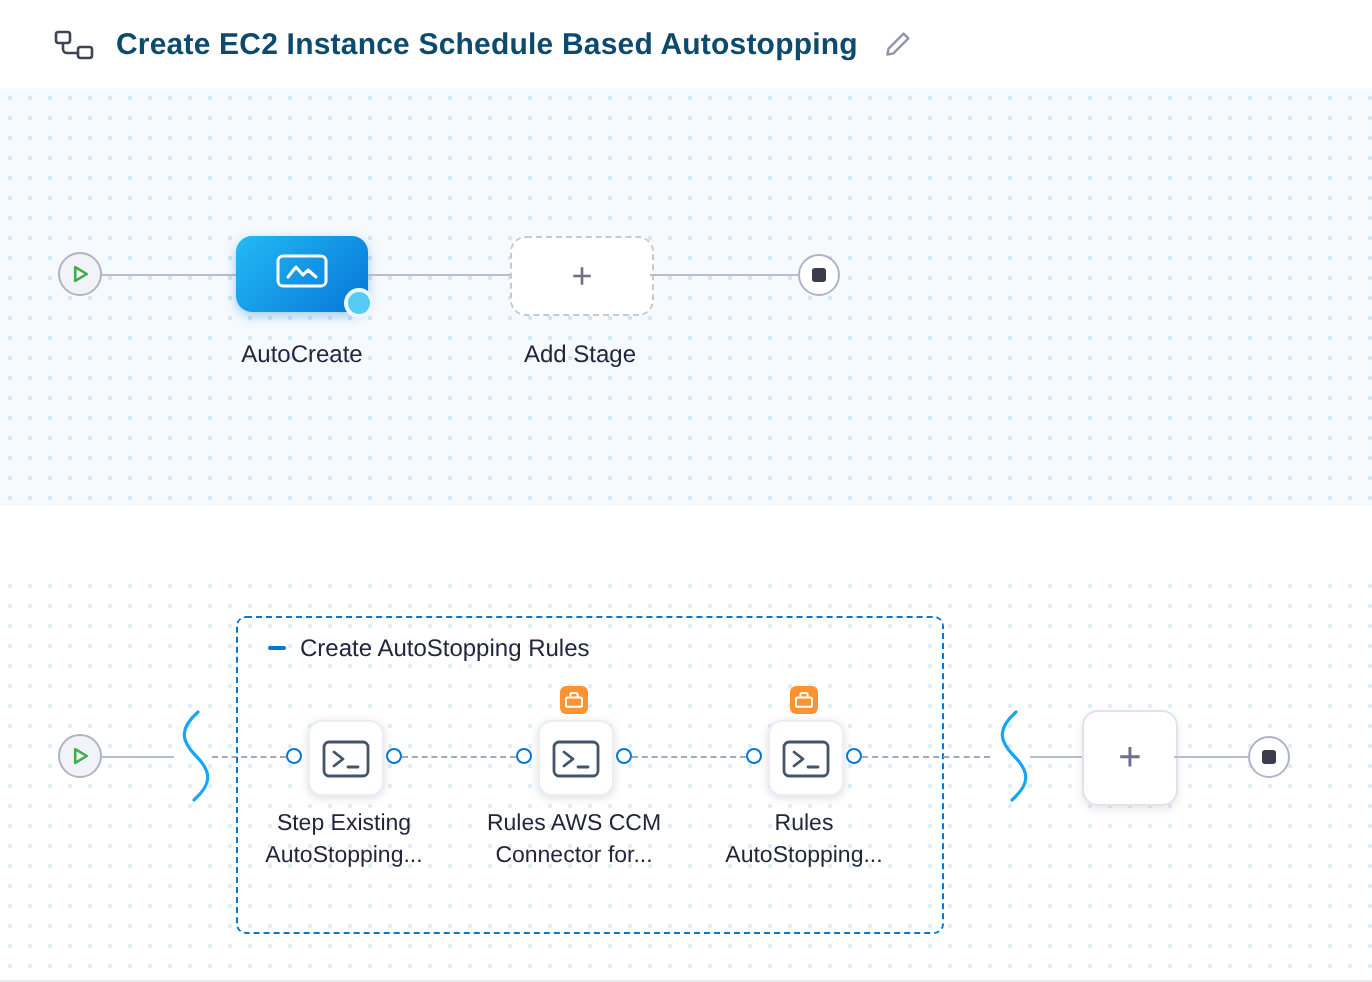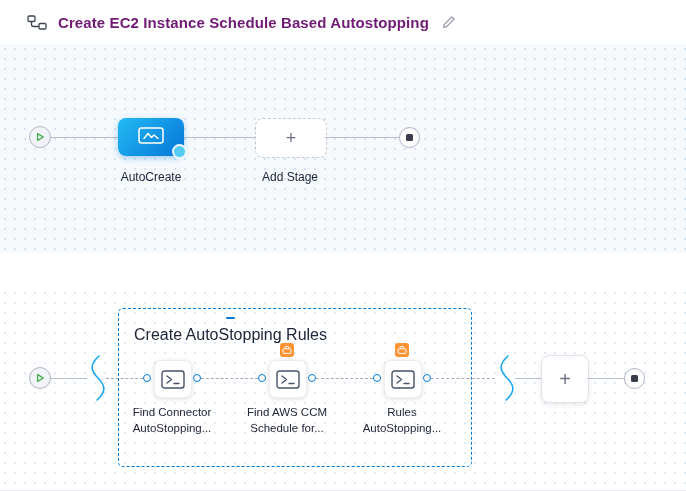--- a/index.html
+++ b/index.html
@@ -8,21 +8,21 @@
     background:#ffffff;
     font-family:"Liberation Sans", sans-serif;
     -webkit-font-smoothing:antialiased;
   }
   
   .header {
     position:absolute; top:0; left:0; right:0; height:44px;
     background:#ffffff; display:flex; align-items:center;
     padding-left:27px; gap:11px; box-sizing:border-box;
   }
-  .title { font-size:15px; font-weight:700; color:#701a75; margin:0; letter-spacing:.1px; }
+  .title { font-size:15px; font-weight:700; color:#0c4a6e; margin:0; letter-spacing:.1px; }
   .pencil-btn { display:flex; align-items:center; justify-content:center; cursor:pointer; margin-left:2px; }
 
   
   .canvas { position:absolute; left:0; width:686px; }
   #stage-canvas {
     top:44px; height:209px; background-color:#f6fafd;
     background-image:radial-gradient(circle, #cfe4f4 1px, rgba(0,0,0,0) 1.15px);
     background-size:10px 10px;
   }
   #execution-canvas {
@@ -67,21 +67,21 @@
   .node-label { position:absolute; text-align:center; font-size:12px; color:#23263a; }
   .step-label { font-size:11.5px; line-height:1.4; }
 
   
   .group-box {
     position:absolute; left:118px; top:20px; width:352px; height:157px;
     border:1px dashed #0278d5; border-radius:5px; cursor:pointer;
   }
   .group-header {
     position:absolute; left:134px; top:29px; display:flex; align-items:center; gap:7px;
-    font-size:16px; color:#22263a;flex-direction:column;
+    font-size:12px; color:#22263a;
   }
   .minus-bar { width:9px; height:2px; background:#0278d5; border-radius:1px; cursor:pointer; }
 
   .step-card {
     position:absolute; width:36px; height:36px; top:72px;
     background:#ffffff; border:1px solid #edeef3; border-radius:7px;
     box-shadow:0 1px 4px rgba(40,41,61,.16);
     display:flex; align-items:center; justify-content:center; cursor:pointer;
   }
   .port {
@@ -220,25 +220,25 @@
     <span>+</span>
   </div>
 
   <div class="hline" style="left:587px; top:90px; width:37px;"></div>
 
   <div class="node-circle end-circle" style="left:624px; top:80px;">
     <span class="stop-square"></span>
   </div>
 
   <div class="node-label step-label" style="left:117px; top:116px; width:110px;">
-    <div>Find Connector</div>
+    <div>Step Existing</div>
     <div>AutoStopping...</div>
   </div>
   <div class="node-label step-label" style="left:232px; top:116px; width:110px;">
-    <div>Find AWS CCM</div>
-    <div>Schedule for...</div>
+    <div>Rules AWS CCM</div>
+    <div>Connector for...</div>
   </div>
   <div class="node-label step-label" style="left:347px; top:116px; width:110px;">
     <div>Rules</div>
     <div>AutoStopping...</div>
   </div>
 
 </div>
 
 </body></html>

